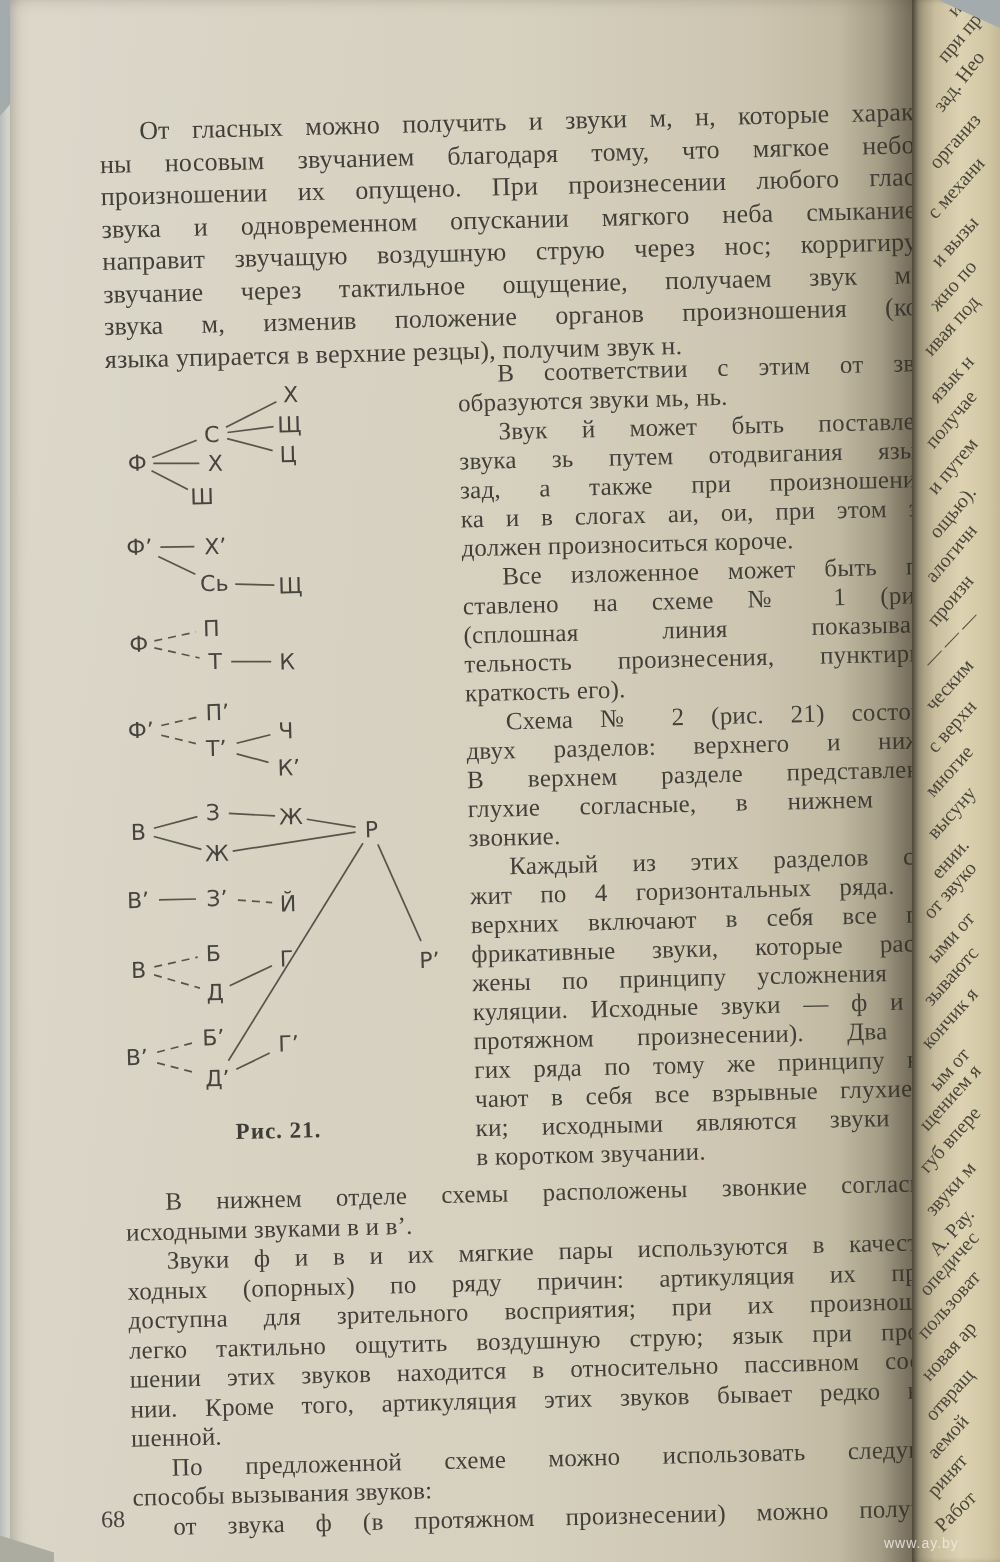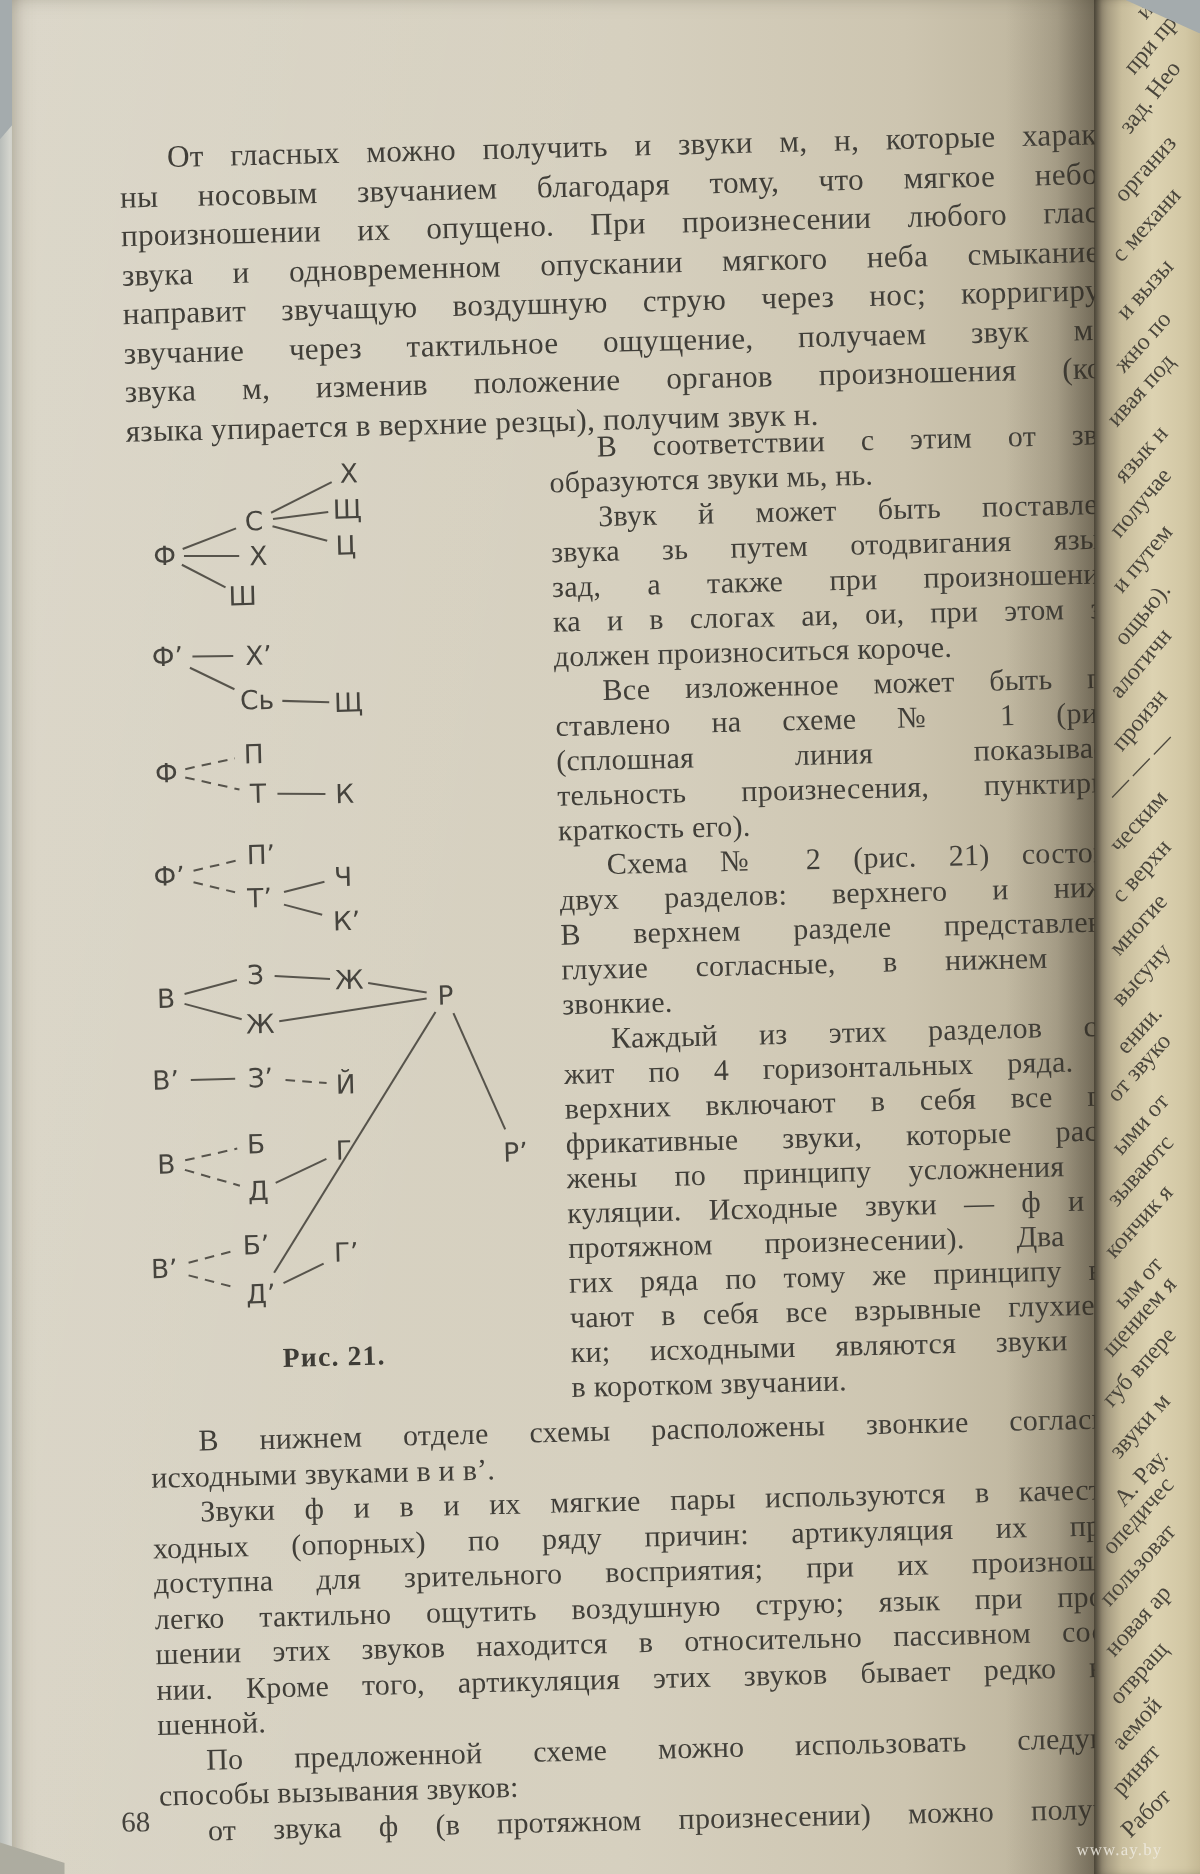--- a/index.html
+++ b/index.html
@@ -33,22 +33,22 @@
   #page-number{position:absolute;left:-32px;top:1504px;font-size:24px;color:#45433d;}
   
   #gutter{position:absolute;left:838px;top:0;width:78px;height:100%;
     background:linear-gradient(to right,rgba(60,52,38,0) 0%,rgba(60,52,38,.18) 55%,rgba(45,38,26,.5) 100%);}
   
   #page-right{position:absolute;left:912px;top:0;width:88px;height:100%;overflow:hidden;
     background:linear-gradient(to right,#6e6858 0%,#9a9078 7%,#c8bd9c 26%,#ddd3b2 55%,#d2c7a4 86%,#c5b995 100%);
     box-shadow:inset 6px 0 9px -4px rgba(30,25,15,.6);}
   .frag{position:absolute;font-family:"Liberation Serif",serif;font-size:20px;color:#4a463c;
     white-space:nowrap;transform-origin:left top;}
-  #watermark{position:absolute;left:884px;top:1535px;font-family:Liberation Serif, serif;
-    font-size:14px;color:rgba(238,235,226,.85);letter-spacing:1px;z-index:9;margin-left:13px;}
+  #watermark{position:absolute;left:884px;top:1535px;font-family:Liberation Sans, sans-serif;
+    font-size:14px;color:rgba(238,235,226,.85);letter-spacing:1px;z-index:9;}
   
   .bg-corner{position:absolute;background:#a4abad;}
   #corner-tl{left:0;top:0;width:100px;height:116px;clip-path:polygon(0 0,100% 0,0 100%);}
   #corner-tr{right:0;top:0;width:62px;height:28px;clip-path:polygon(0 0,100% 0,100% 100%);}
   #corner-bl{left:0;top:1524px;width:54px;height:38px;clip-path:polygon(0 30%,100% 75%,100% 100%,0 100%);background:#adaca0;}
 </style>
 </head>
 <body>
 
 <div id="photo">

